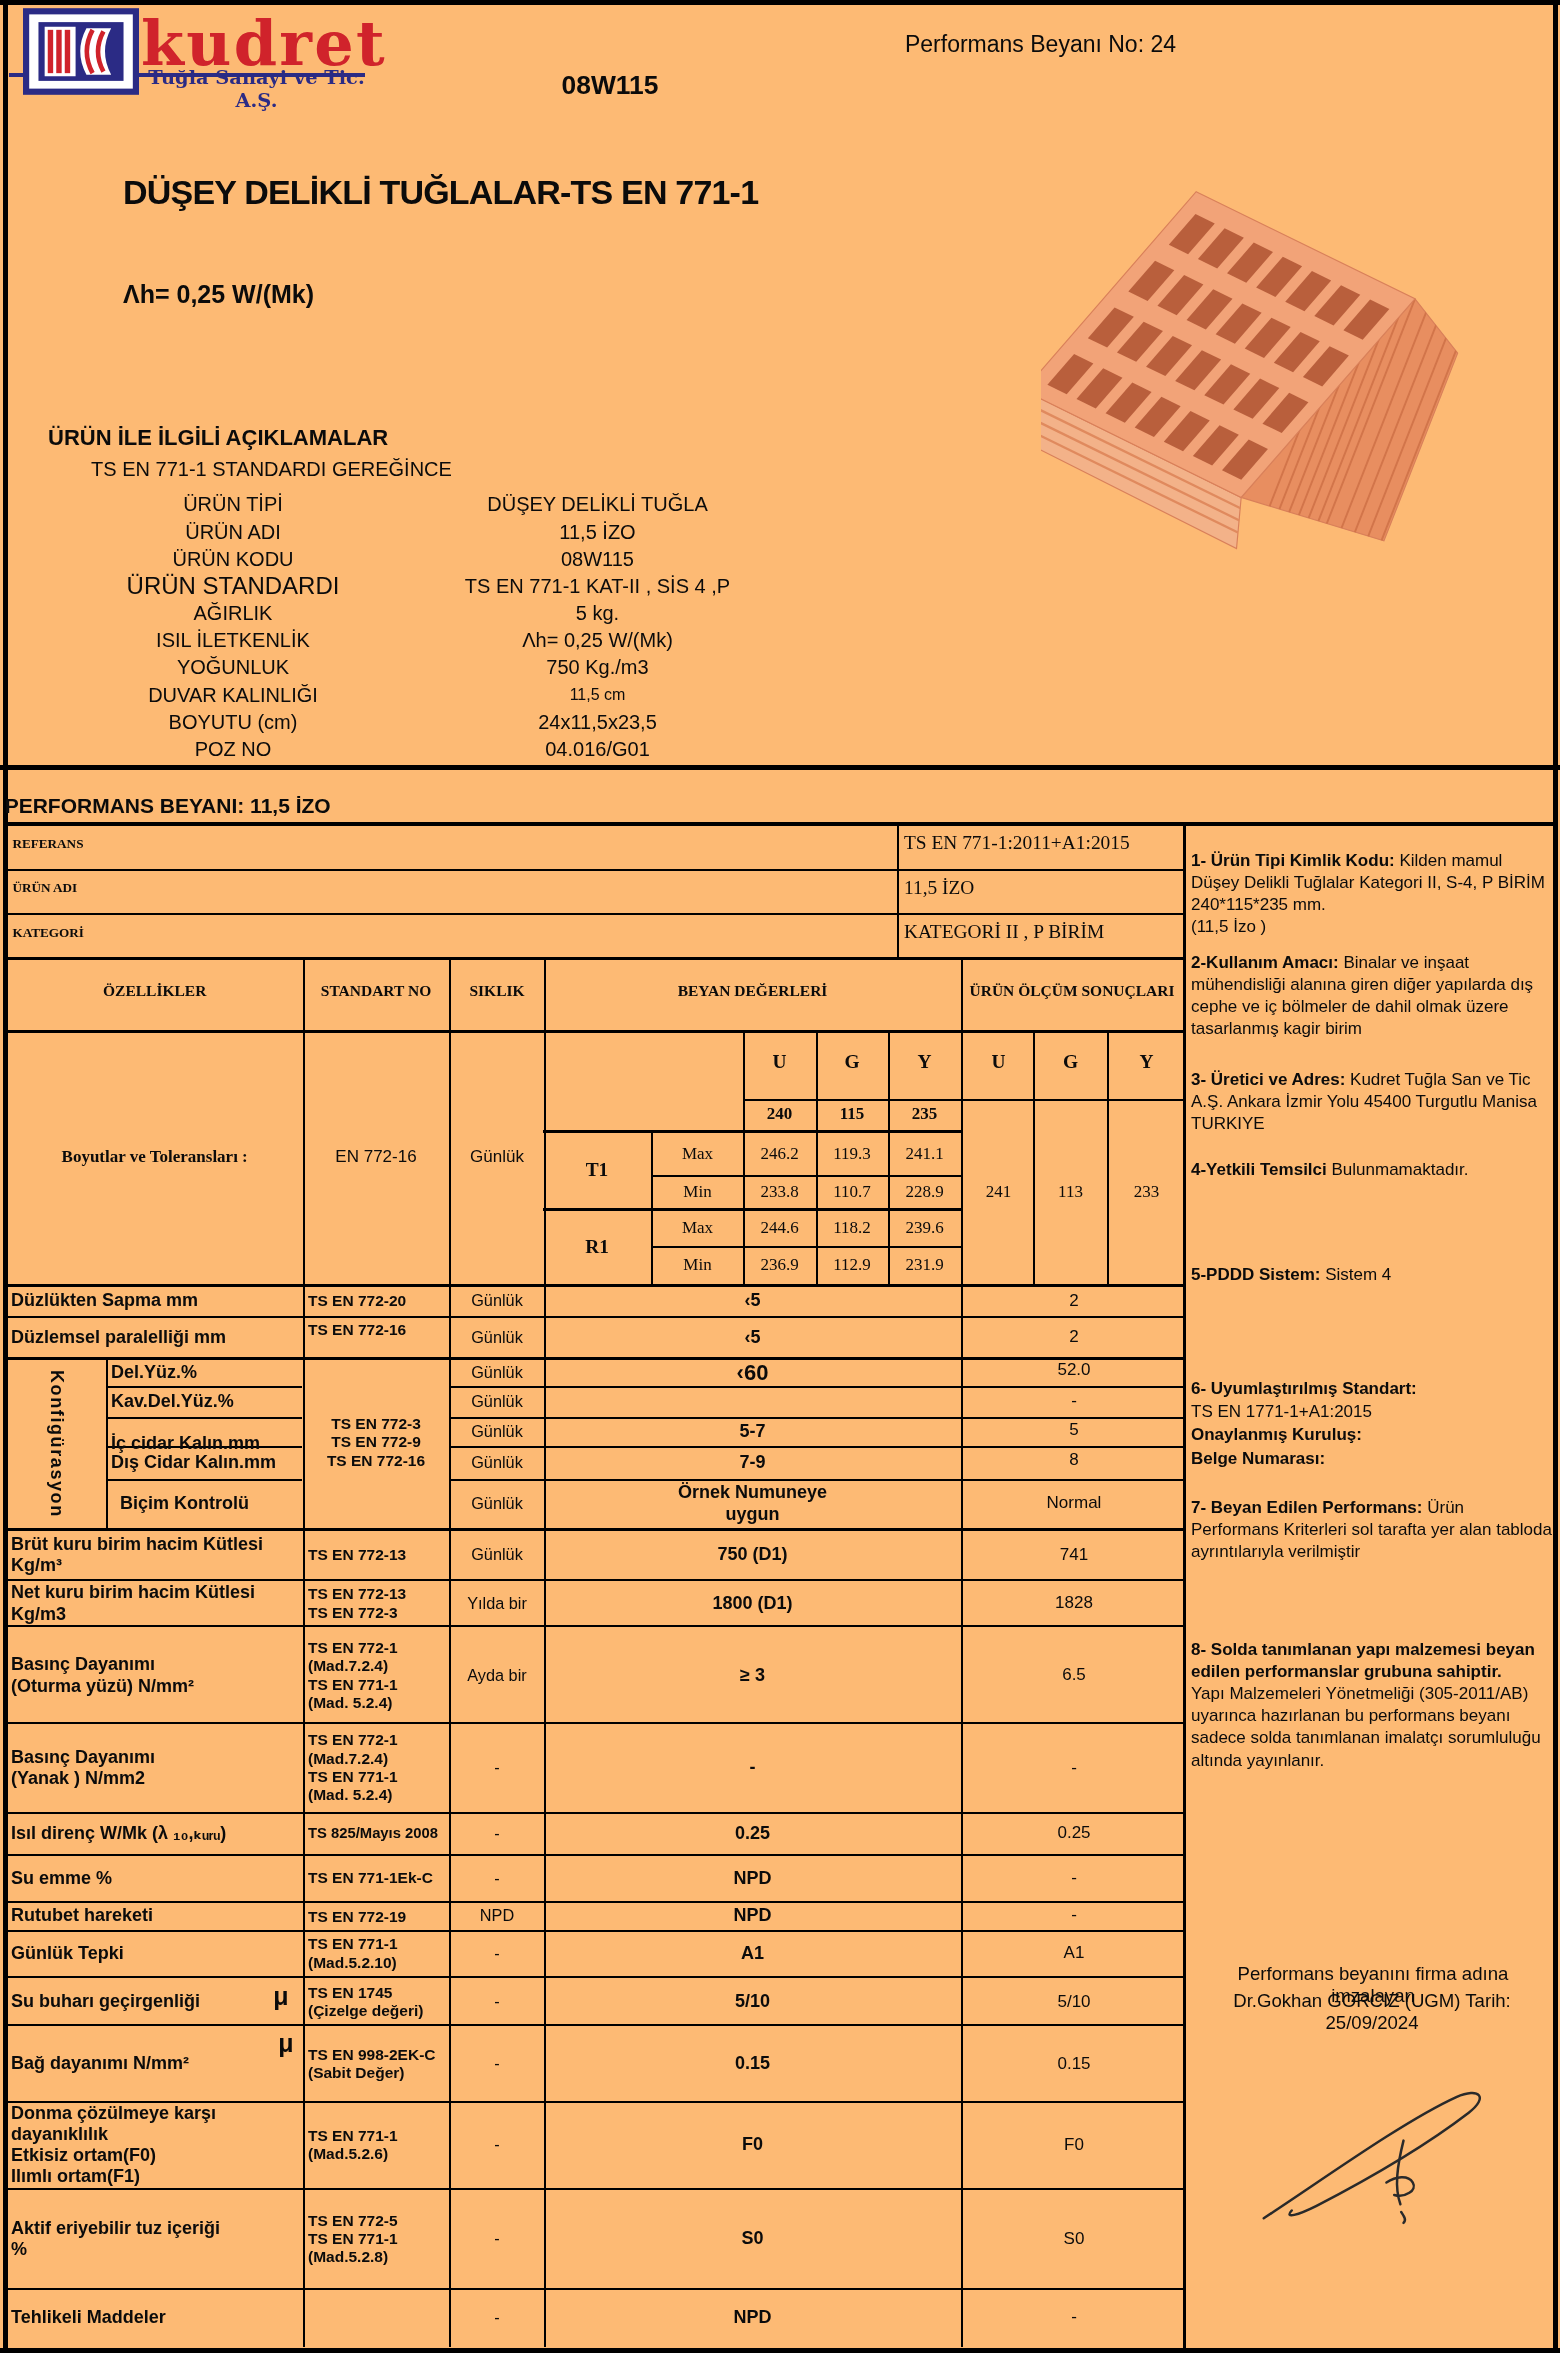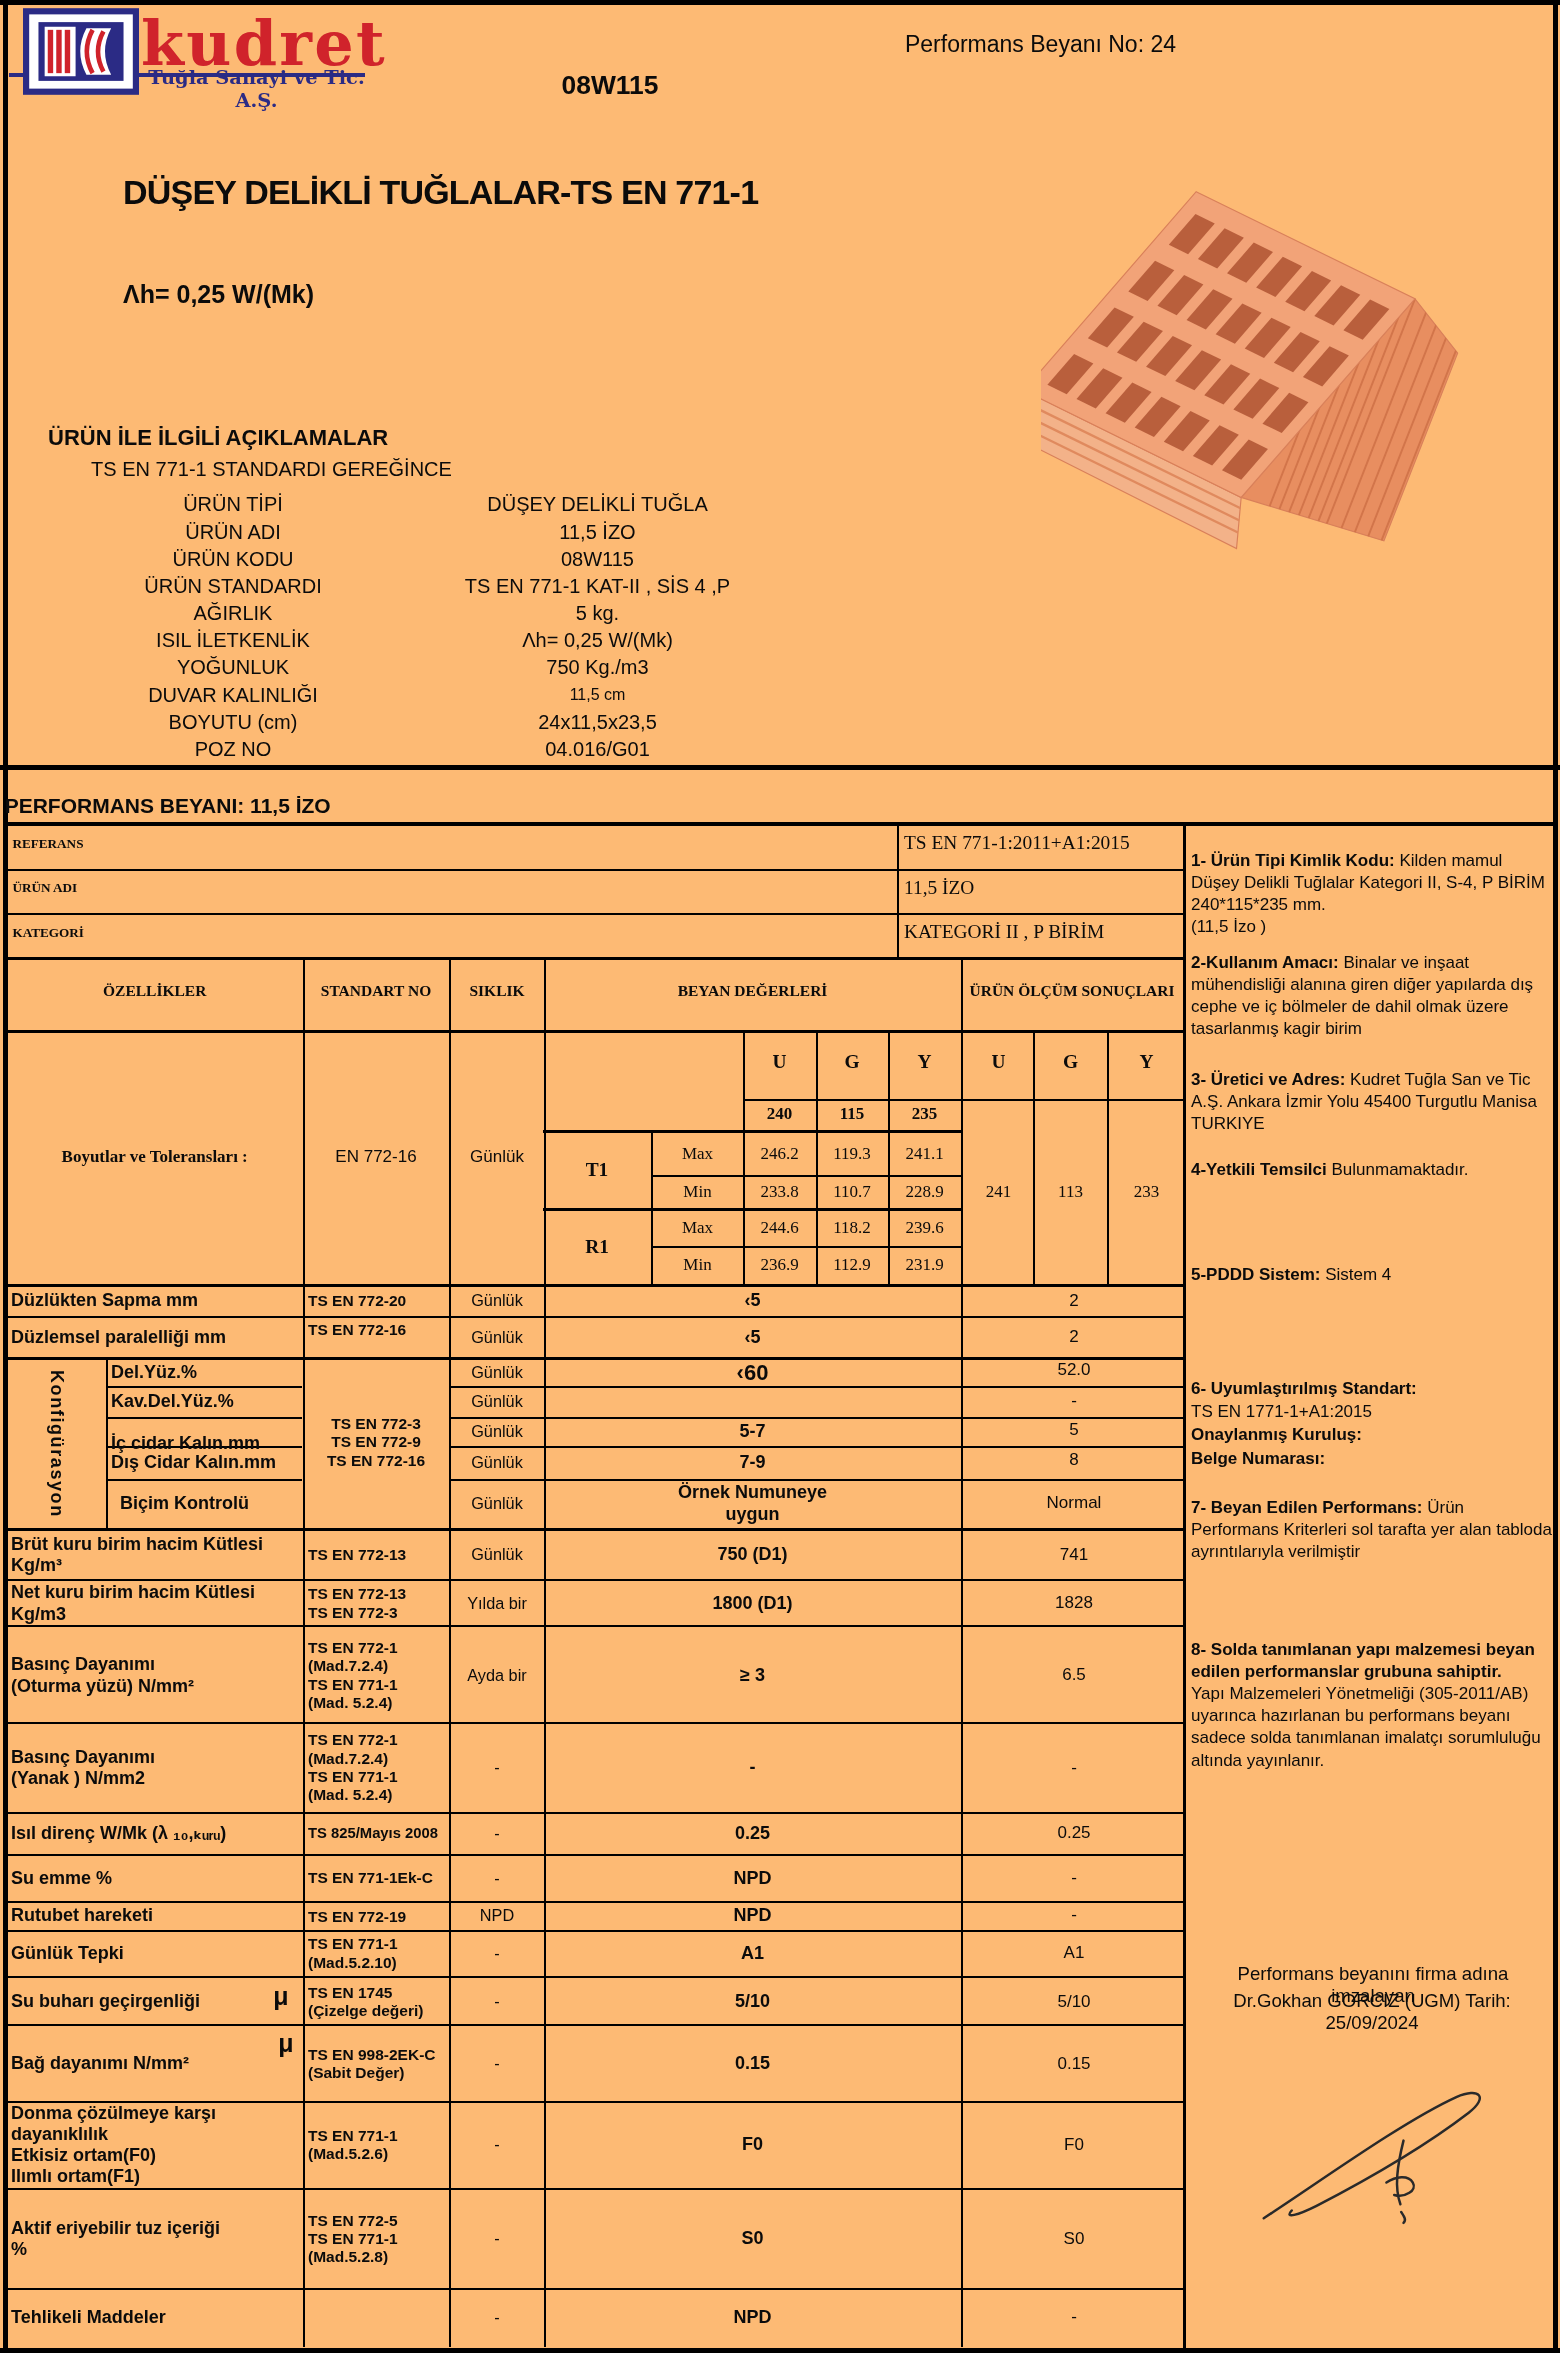--- a/index.html
+++ b/index.html
@@ -113,21 +113,21 @@
 
   <div class="t l" style="left:48px;top:424px;width:435px;height:28px;font-size:22px">ÜRÜN İLE İLGİLİ AÇIKLAMALAR</div>
   <div class="t c rg" style="left:85px;top:457px;width:373px;height:25px;font-size:20px">TS EN 771-1 STANDARDI GEREĞİNCE</div>
 
   <div class="t c rg" style="left:93px;top:492px;width:280px;height:25px;font-size:20px">ÜRÜN TİPİ</div>
   <div class="t c rg" style="left:419px;top:492px;width:357px;height:25px;font-size:20px">DÜŞEY DELİKLİ TUĞLA</div>
   <div class="t c rg" style="left:93px;top:520px;width:280px;height:25px;font-size:20px">ÜRÜN ADI</div>
   <div class="t c rg" style="left:419px;top:520px;width:357px;height:25px;font-size:20px">11,5 İZO</div>
   <div class="t c rg" style="left:93px;top:547px;width:280px;height:25px;font-size:20px">ÜRÜN KODU</div>
   <div class="t c rg" style="left:419px;top:547px;width:357px;height:25px;font-size:20px">08W115</div>
-  <div class="t c rg" style="left:93px;top:574px;width:280px;height:25px;font-size:20px">ÜRÜN STANDARDI</div>
+  <div class="t c rg" style="left:93px;top:574px;width:280px;height:25px;font-size:24px">ÜRÜN STANDARDI</div>
   <div class="t c rg" style="left:419px;top:574px;width:357px;height:25px;font-size:20px">TS EN 771-1 KAT-II , SİS 4 ,P</div>
   <div class="t c rg" style="left:93px;top:601px;width:280px;height:25px;font-size:20px">AĞIRLIK</div>
   <div class="t c rg" style="left:419px;top:601px;width:357px;height:25px;font-size:20px">5 kg.</div>
   <div class="t c rg" style="left:93px;top:628px;width:280px;height:25px;font-size:20px">ISIL İLETKENLİK</div>
   <div class="t c rg" style="left:419px;top:628px;width:357px;height:25px;font-size:20px">Λh= 0,25 W/(Mk)</div>
   <div class="t c rg" style="left:93px;top:655px;width:280px;height:25px;font-size:20px">YOĞUNLUK</div>
   <div class="t c rg" style="left:419px;top:655px;width:357px;height:25px;font-size:20px">750 Kg./m3</div>
   <div class="t c rg" style="left:93px;top:683px;width:280px;height:25px;font-size:20px">DUVAR KALINLIĞI</div>
   <div class="t c rg" style="left:419px;top:683px;width:357px;height:25px;font-size:16px">11,5 cm</div>
   <div class="t c rg" style="left:93px;top:710px;width:280px;height:25px;font-size:20px">BOYUTU (cm)</div>

